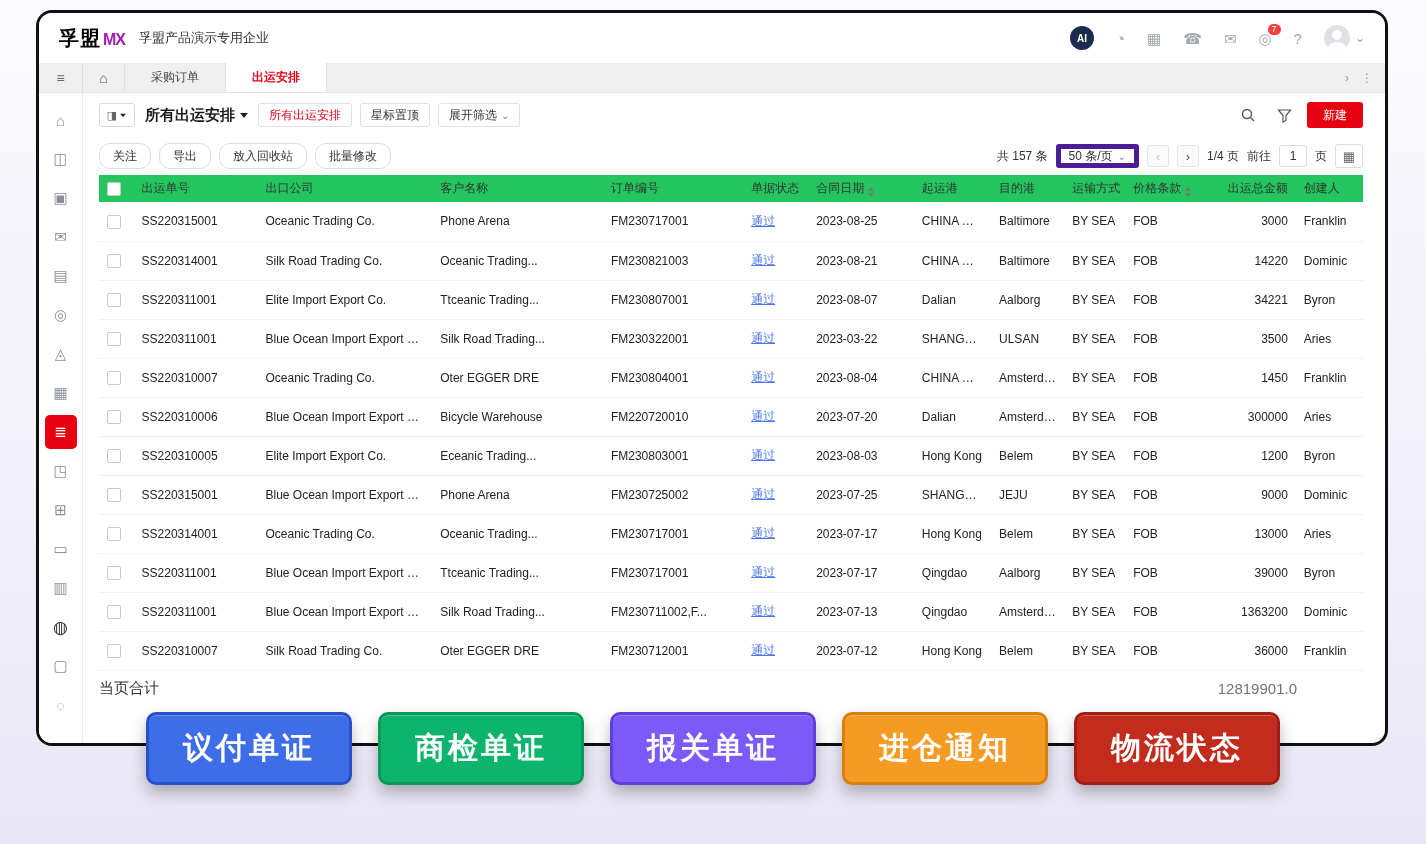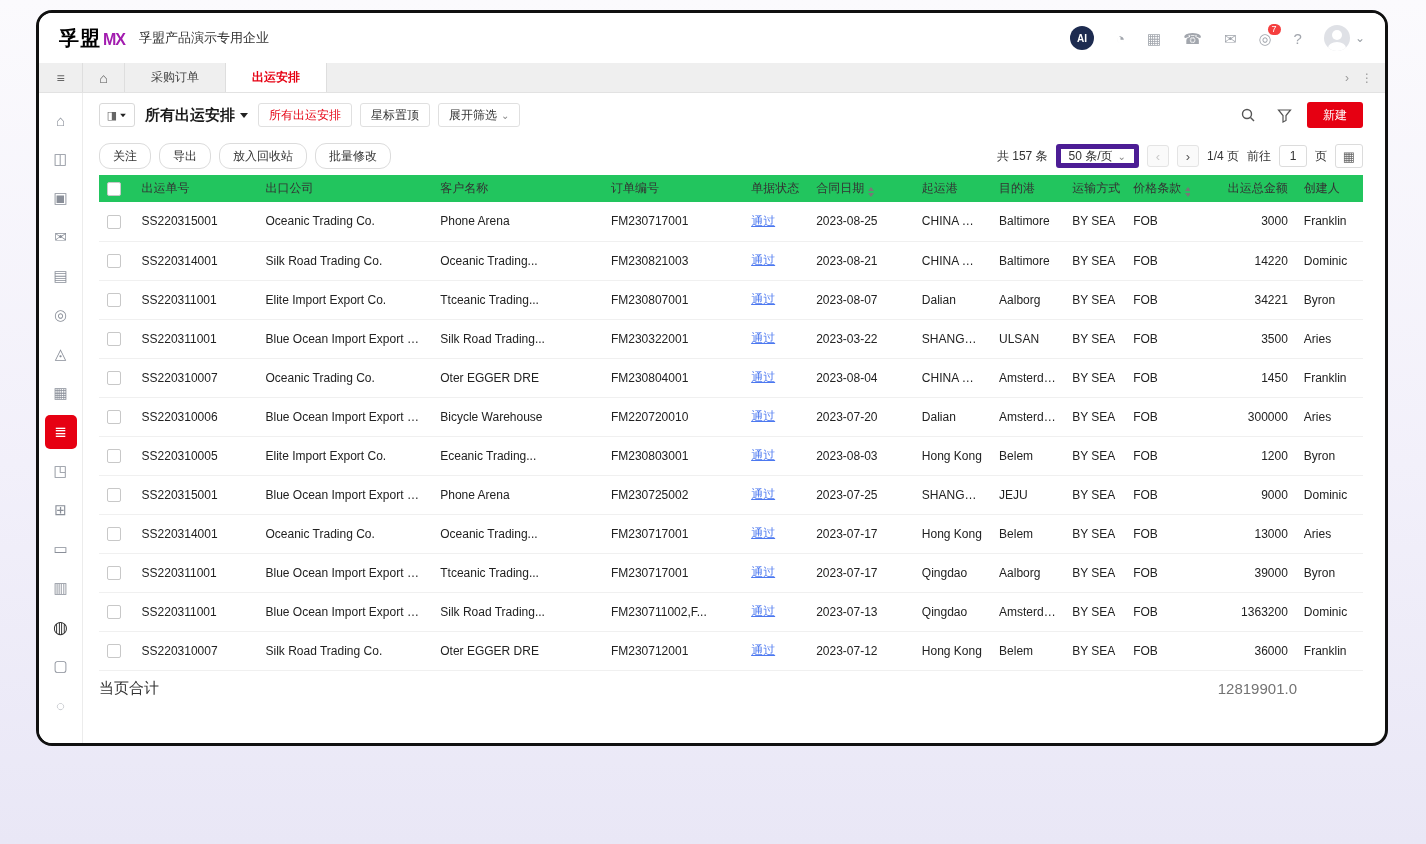--- a/index.html
+++ b/index.html
@@ -442,13 +442,20 @@
 
         <div class="footer-row">
           <span>当页合计</span>
           <span class="footer-total">12819901.0</span>
         </div>
 
       </main>
     </div>
   </div>
 
+  <div class="overlay-row">
+      <div class="ov-btn" style="background: rgb(62, 109, 232); border-color: rgb(40, 80, 200);">议付单证</div>
+      <div class="ov-btn" style="background: rgb(12, 181, 107); border-color: rgb(8, 154, 89);">商检单证</div>
+      <div class="ov-btn" style="background: rgb(122, 90, 248); border-color: rgb(95, 63, 217);">报关单证</div>
+      <div class="ov-btn" style="background: rgb(245, 154, 35); border-color: rgb(216, 127, 12);">进仓通知</div>
+      <div class="ov-btn" style="background: rgb(195, 43, 29); border-color: rgb(158, 31, 20);">物流状态</div>
+    </div>
 </div>
 
 </body></html>

